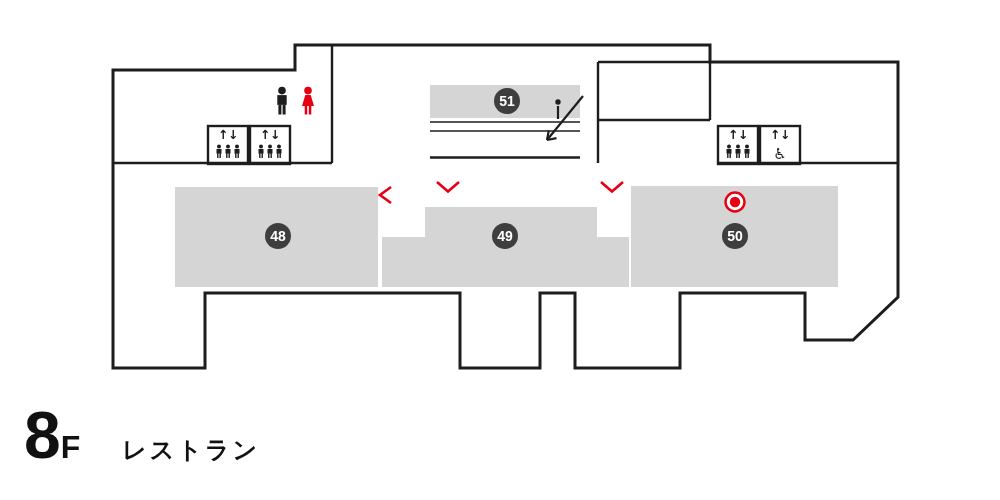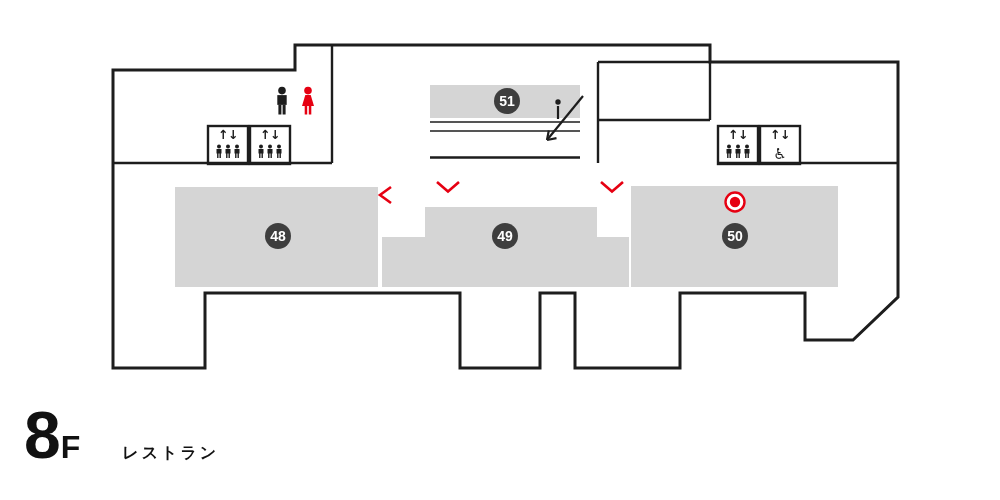--- a/index.html
+++ b/index.html
@@ -17,21 +17,21 @@
   .icon-red{fill:#e60012;}
   .ev-arrows{fill:#1d1d1d;font-size:12.5px;font-weight:bold;text-anchor:middle;letter-spacing:-0.5px;
     font-family:"DejaVu Sans","Liberation Sans",sans-serif;}
   .wc-glyph{fill:#1d1d1d;font-size:15px;text-anchor:middle;
     font-family:"DejaVu Sans","Liberation Sans",sans-serif;}
   .red-line{stroke:#e60012;stroke-width:2.6;fill:none;}
   .esc-line{stroke:#1d1d1d;stroke-width:2.2;fill:none;}
   .floor-label{position:absolute;left:24px;top:402px;display:flex;align-items:baseline;color:#111;}
   .floor-number{font-size:66px;font-weight:700;line-height:1;letter-spacing:-2px;}
   .floor-suffix{font-size:32px;font-weight:700;margin-left:2px;}
-  .floor-name{font-size:16px;font-weight:700;margin-left:42px;letter-spacing:3px;}
+  .floor-name{font-size:24px;font-weight:700;margin-left:42px;letter-spacing:3px;}
 </style>
 </head>
 <body>
 
 <div class="stage">
 
   <svg width="1000" height="500" viewBox="0 0 1000 500">
     <defs>
       <g id="psn">
         <circle cx="0" cy="-5.4" r="2"></circle>

